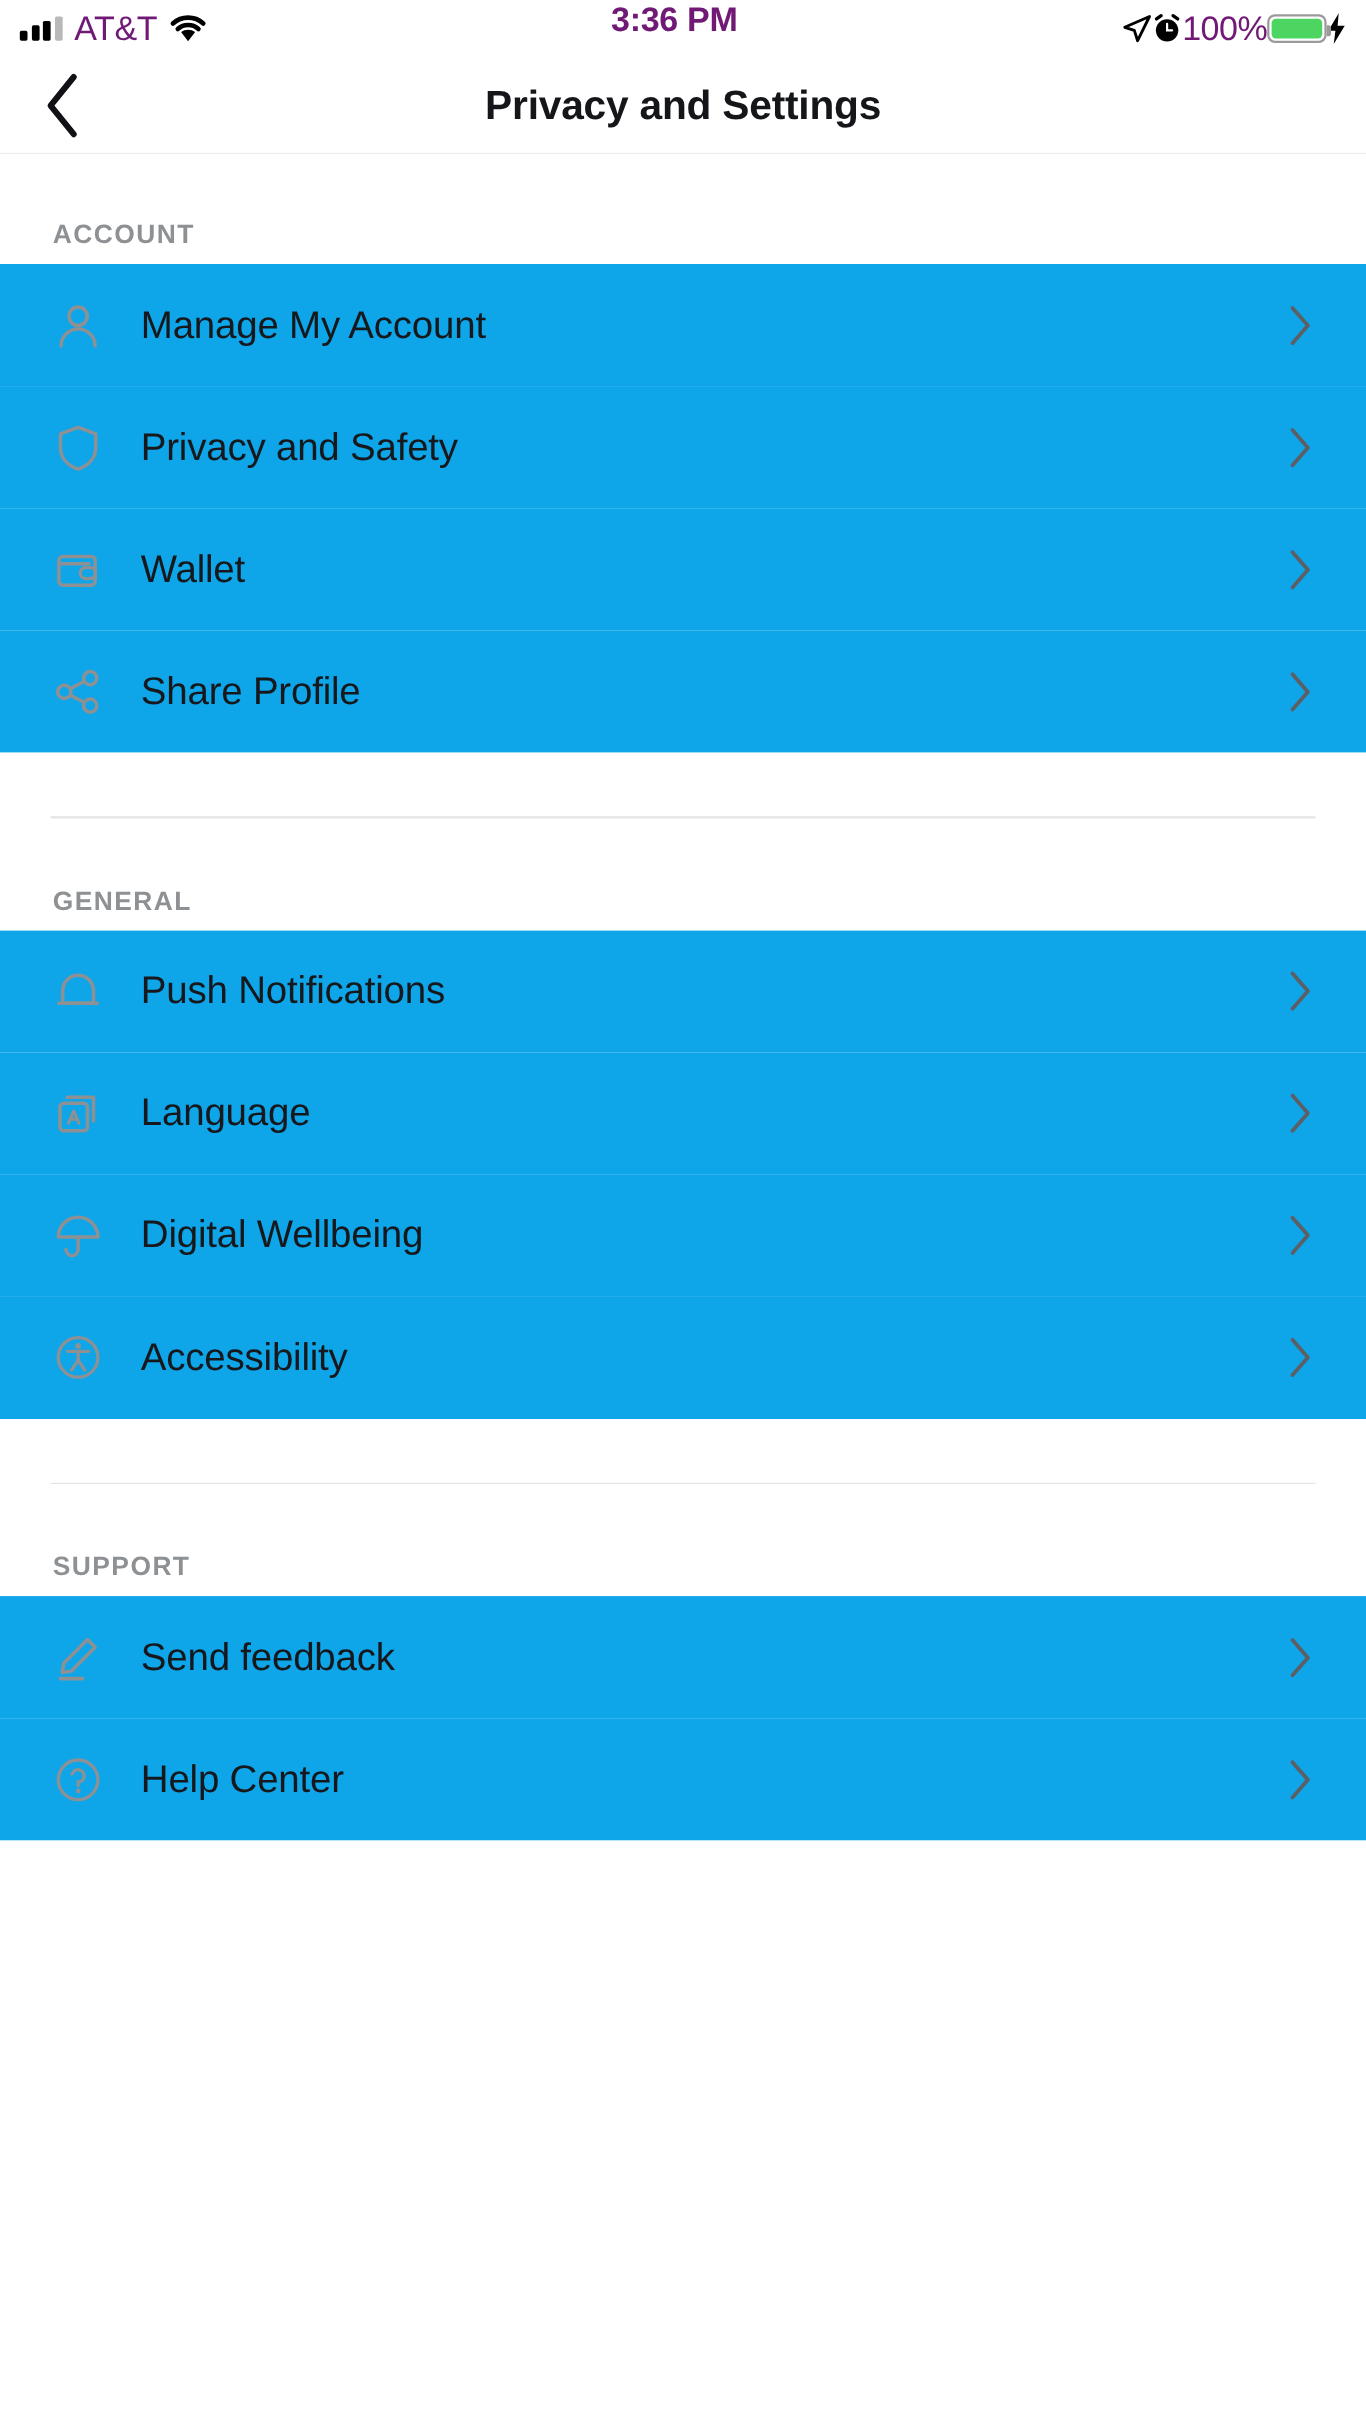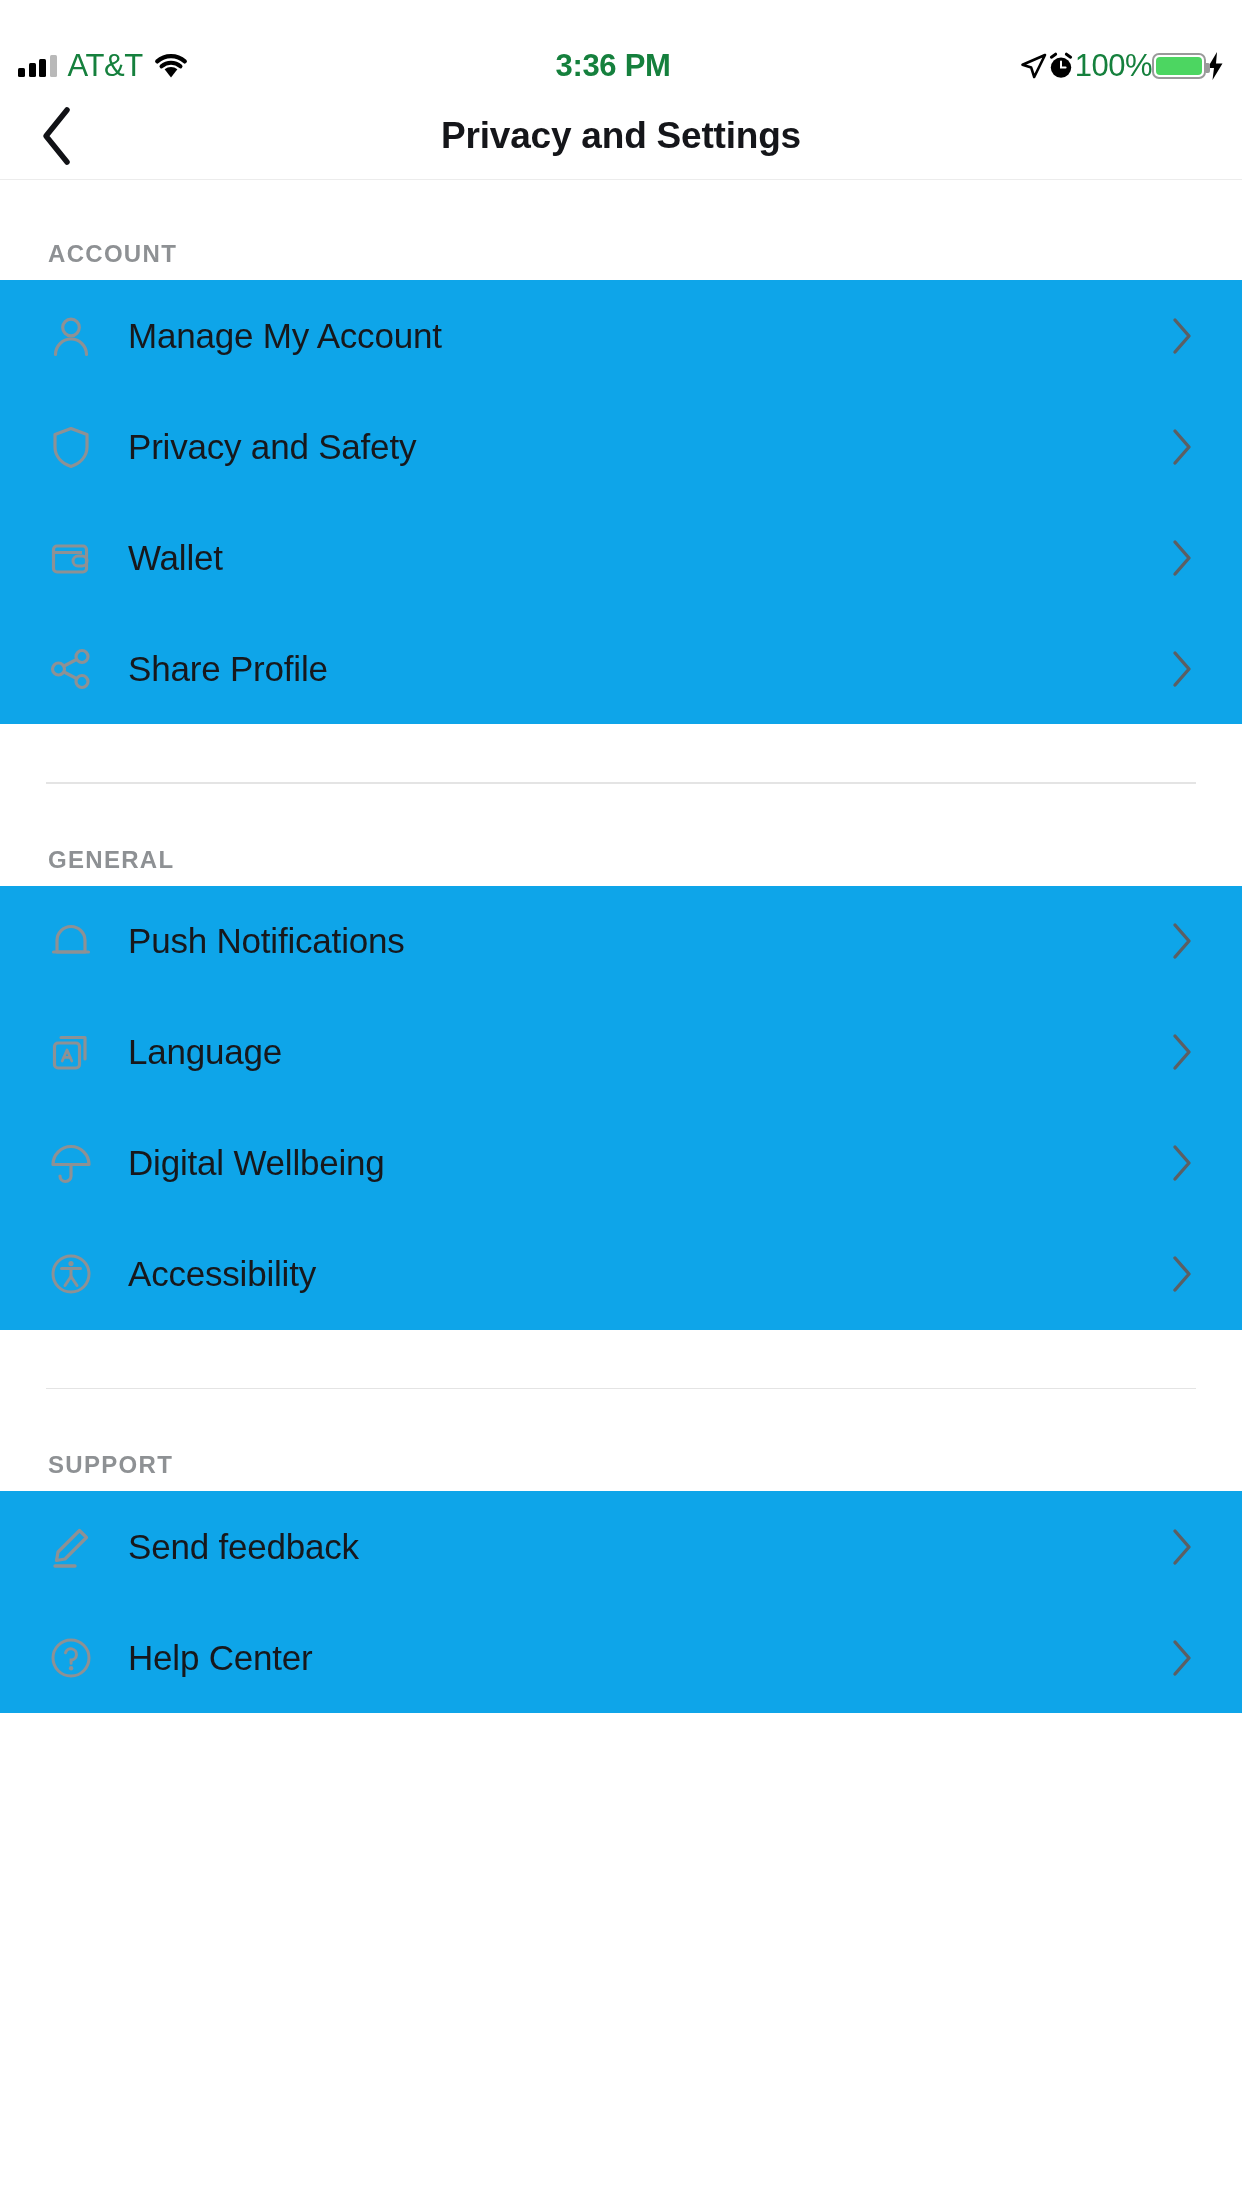--- a/index.html
+++ b/index.html
@@ -7,24 +7,24 @@
     width:1242px; height:2208px;
     background:#ffffff;
     font-family:"Liberation Sans", sans-serif;
     -webkit-font-smoothing:antialiased;
   }
   .phone { position:relative; width:1242px; height:2208px; background:#fff; overflow:hidden; }
 
   
   .statusbar {
     position:relative; height:52px; width:100%;
-    display:flex; align-items:center; color:#15803d;margin-top:40px;
+    display:flex; align-items:center; color:#701a75;
   }
   .sb-left { position:absolute; left:18px; top:0; height:52px; display:flex; align-items:center; gap:11px; }
-  .sb-center { position:absolute; left:0; right:16px; top:0; height:52px; display:flex; align-items:center; justify-content:center; }
+  .sb-center { position:absolute; left:0; right:16px; top:0; height:52px; display:flex; align-items:flex-start; justify-content:center; }
   .sb-right { position:absolute; right:18px; top:0; height:52px; display:flex; align-items:center; gap:0; }
   .sb-time { font-size:31px; font-weight:bold; letter-spacing:-0.3px; }
   .carrier { font-size:31px; font-weight:400; letter-spacing:-0.4px; }
   .battpct { font-size:31px; font-weight:400; letter-spacing:-0.5px; }
 
   .bars { display:flex; align-items:flex-end; gap:3.5px; height:22px; }
   .bars i { display:block; width:7px; border-radius:1.5px; background:#000; }
   .bars i:nth-child(1){ height:9px; }
   .bars i:nth-child(2){ height:14px; }
   .bars i:nth-child(3){ height:18px; }

